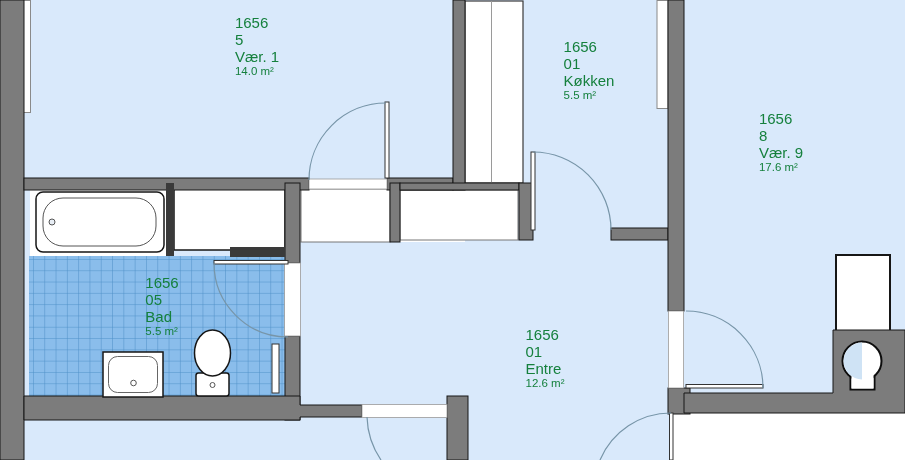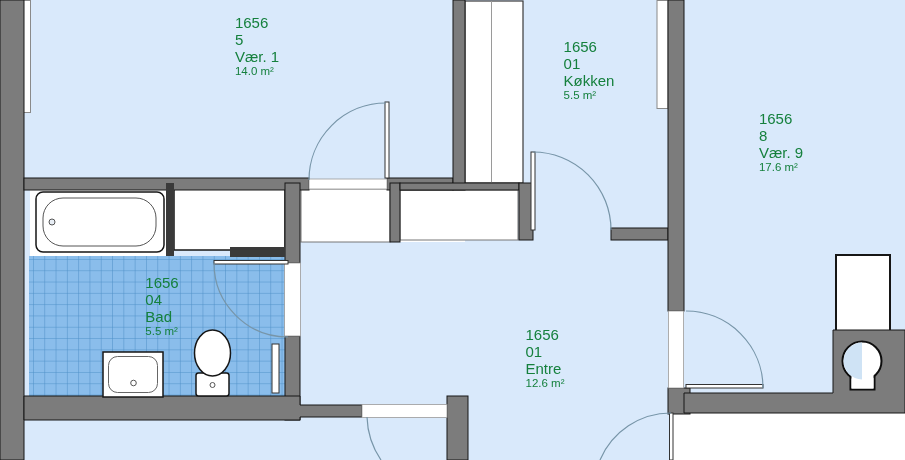--- a/index.html
+++ b/index.html
@@ -131,21 +131,21 @@
     <div class="area">5.5 m²</div>
   </div>
   <div class="room-label" style="left:781px;top:110px;">
     <div>1656</div>
     <div>8</div>
     <div>Vær. 9</div>
     <div class="area">17.6 m²</div>
   </div>
   <div class="room-label" style="left:162px;top:274px;">
     <div>1656</div>
-    <div>04</div>
+    <div>05</div>
     <div>Bad</div>
     <div class="area">5.5 m²</div>
   </div>
   <div class="room-label" style="left:545px;top:326px;">
     <div>1656</div>
     <div>01</div>
     <div>Entre</div>
     <div class="area">12.6 m²</div>
   </div>
 </div>

